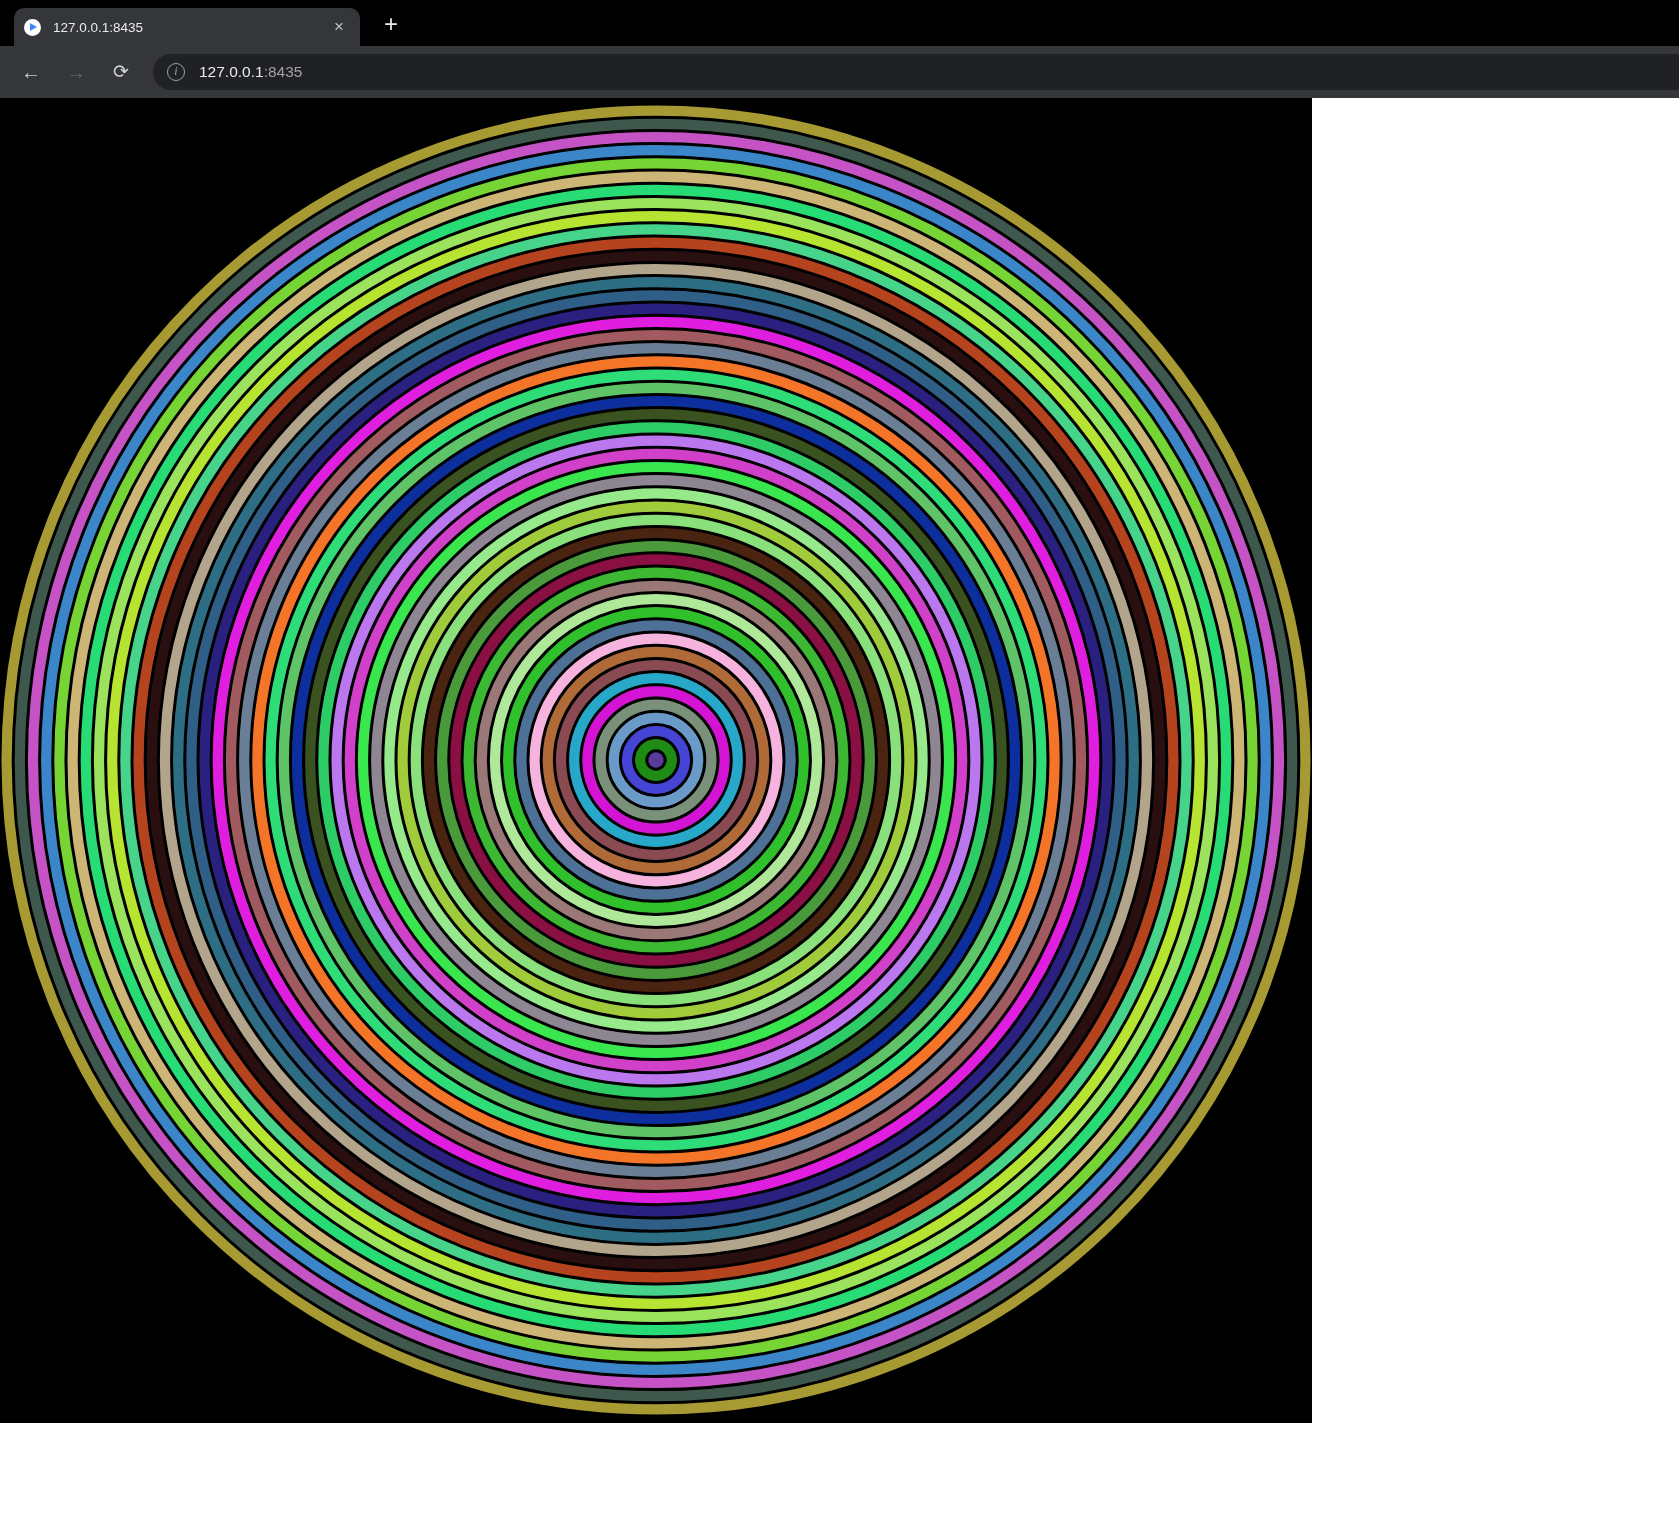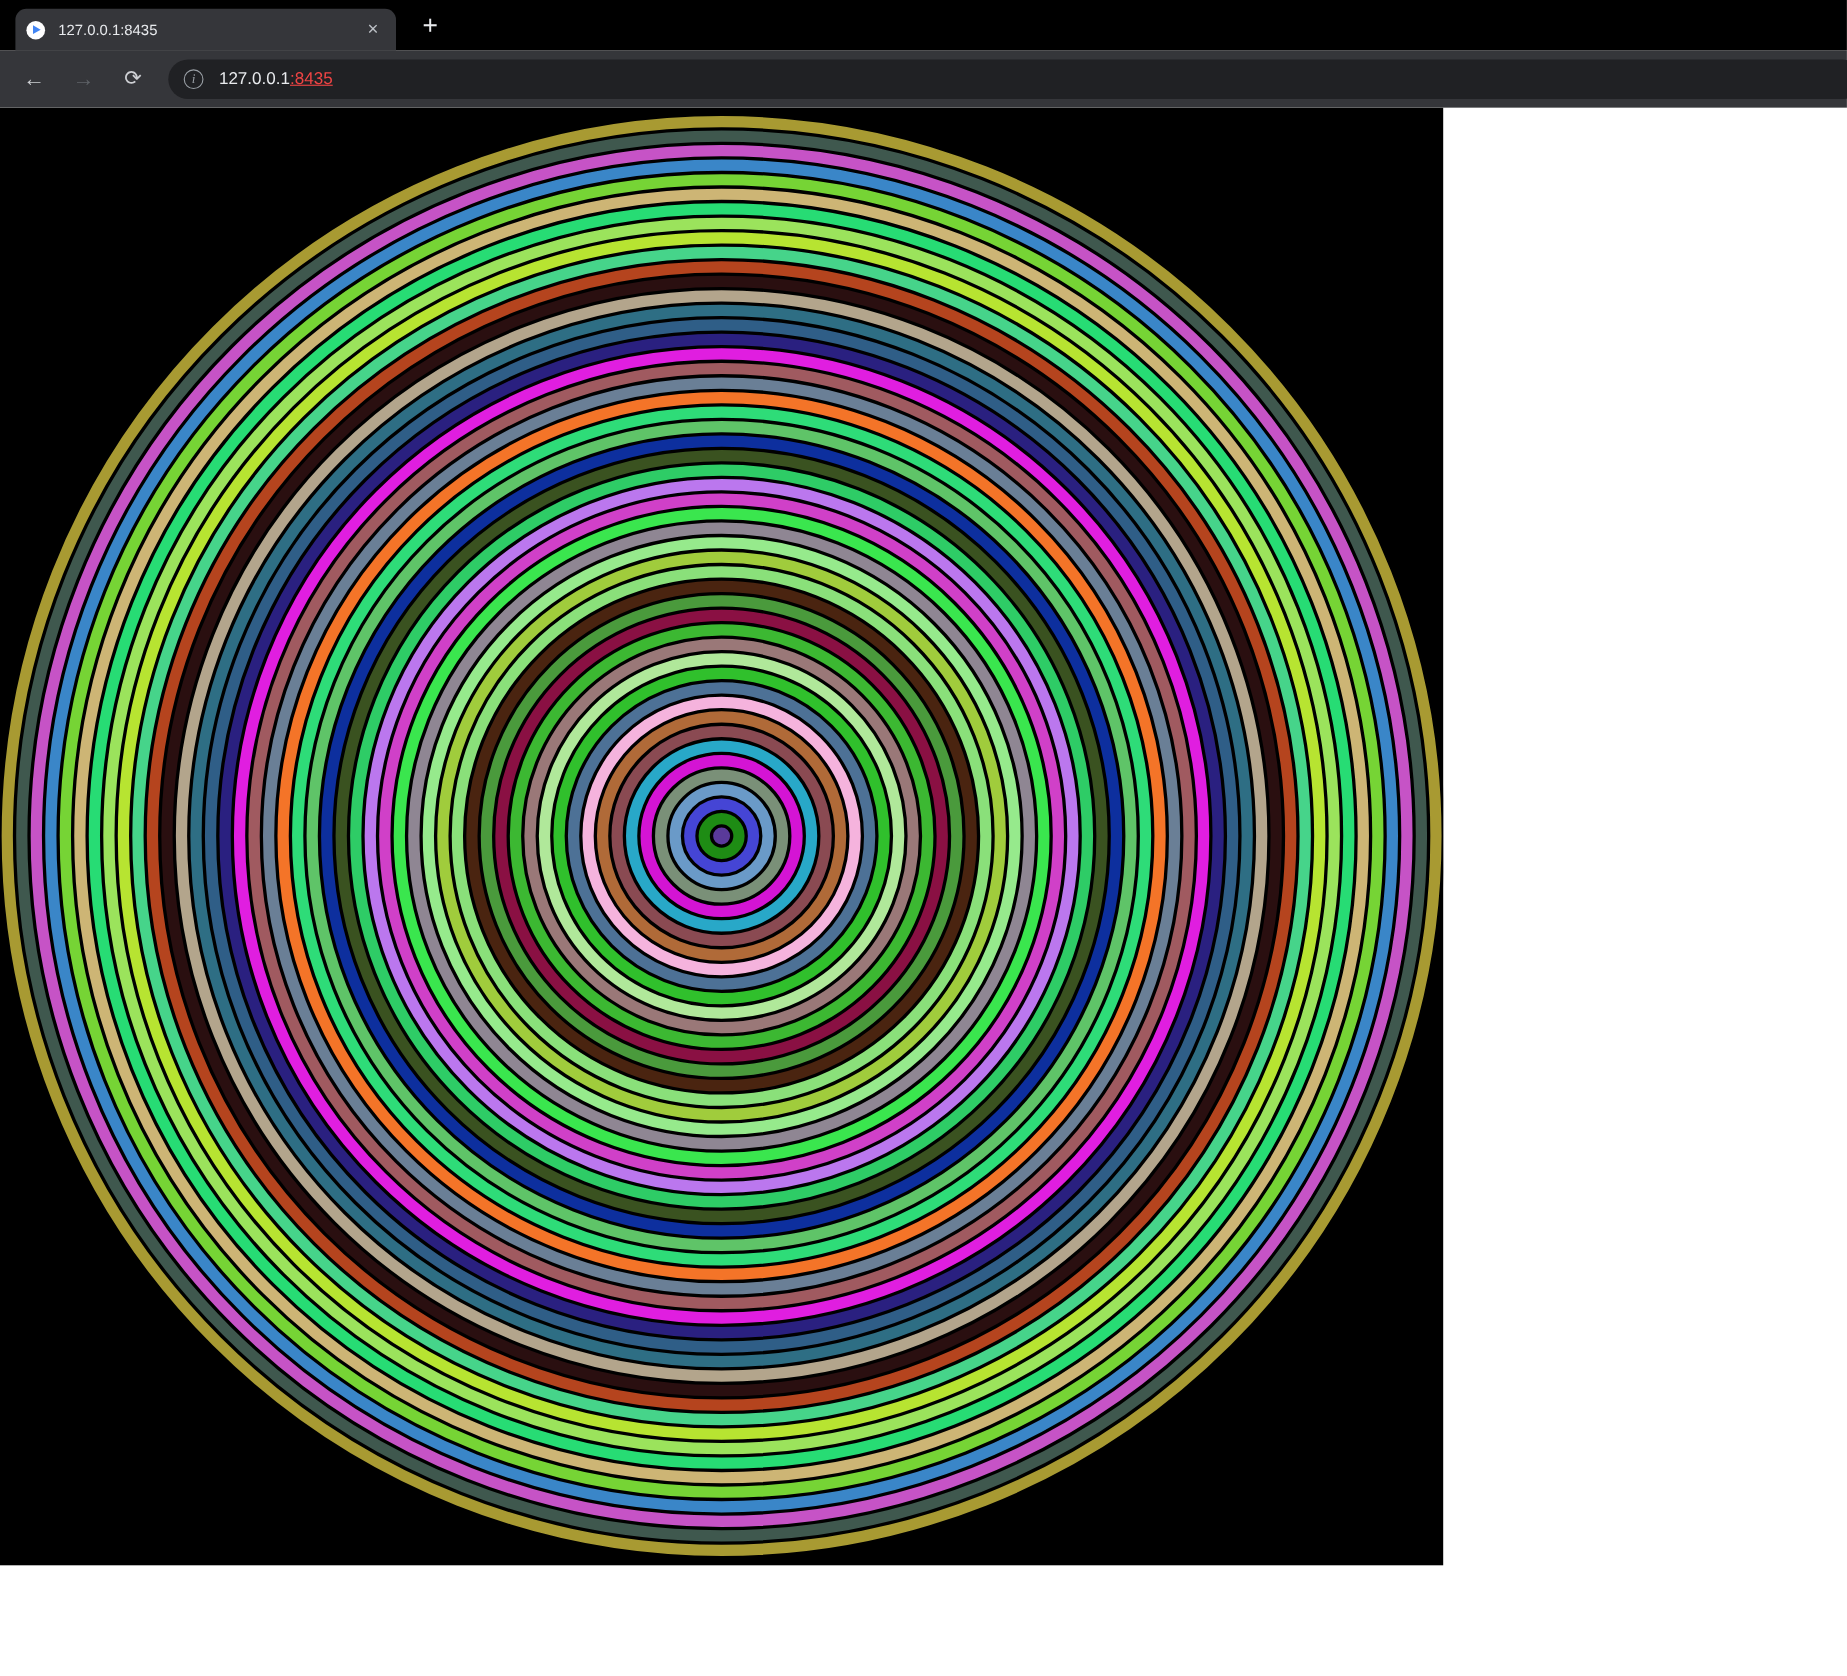--- a/index.html
+++ b/index.html
@@ -29,21 +29,21 @@
   .nav-forward { left:61px; color:#5f6368; }
   .nav-reload  { left:106px; font-size:19px; }
   .omnibox { position:absolute; left:153px; top:8px; width:1540px; height:36px;
              background:#202124; border-radius:18px; display:flex; align-items:center;
              padding:0 14px; }
   .info-icon { width:18px; height:18px; border:1.6px solid #9aa0a6; border-radius:50%;
                color:#9aa0a6; font-size:12px; line-height:15px; text-align:center;
                font-family:"Liberation Serif", serif; font-style:italic; flex:0 0 auto; }
   .url { margin-left:14px; font-size:15.5px; white-space:nowrap; }
   .url .host { color:#e8eaed;text-align:right; }
-  .url .port { color:#ef4444;text-decoration:underline; }
+  .url .port { color:#a3a3a3; }
 
   
   .page { position:absolute; left:0; top:98px; width:1679px; height:1426px; background:#ffffff; }
   .canvas-wrap { position:absolute; left:0; top:0; width:1312px; height:1325px; background:#000000; }
   .canvas-wrap svg { display:block; }
 </style>
 </head>
 <body>
 
 <div class="tabstrip">

